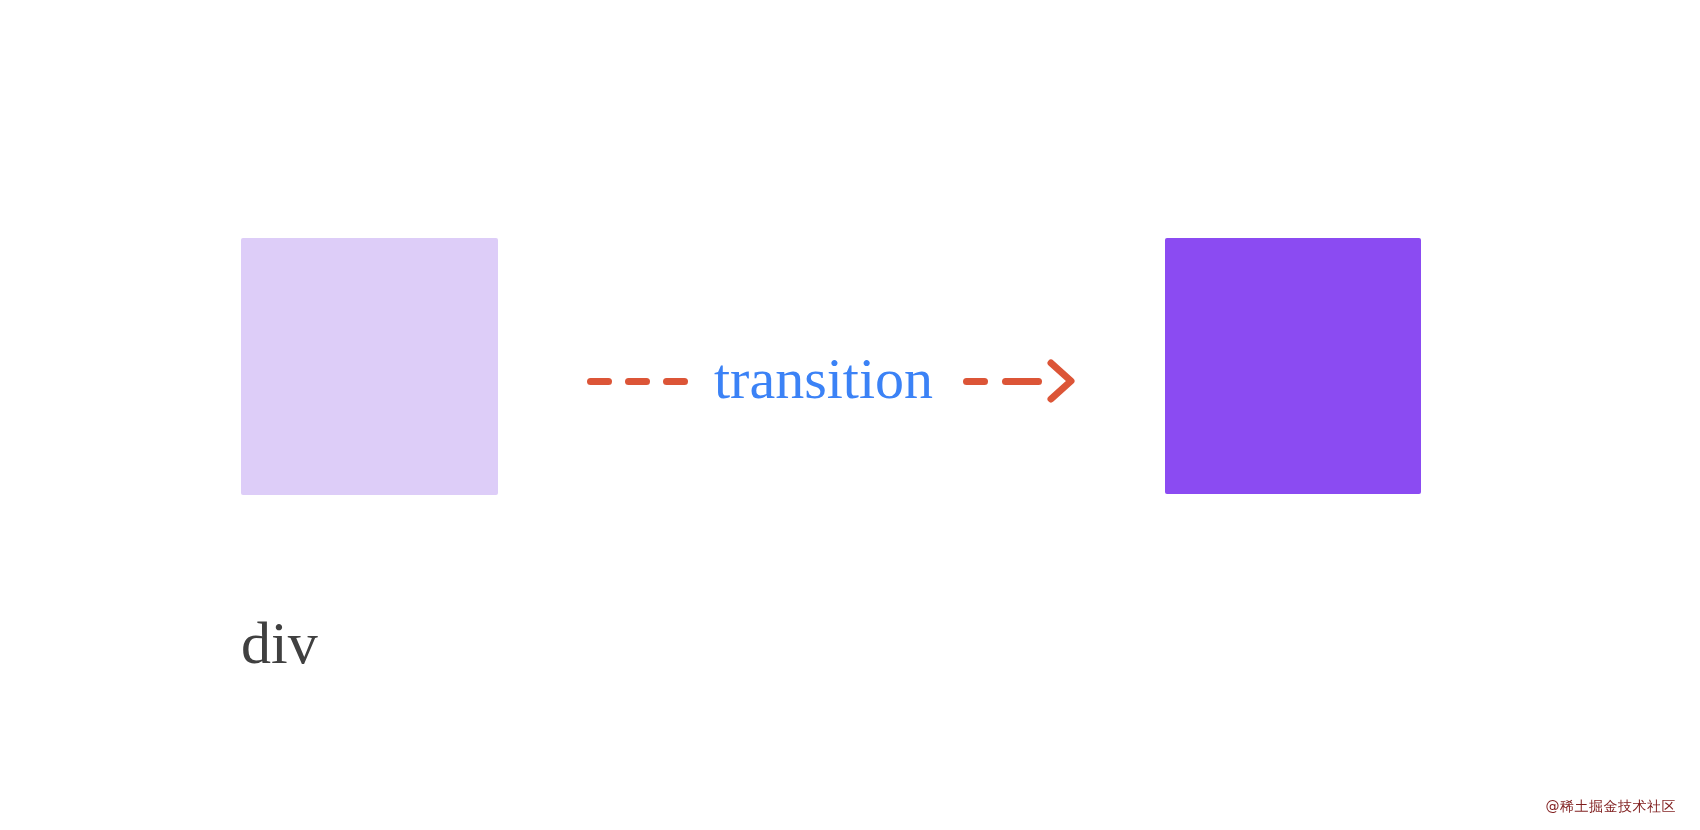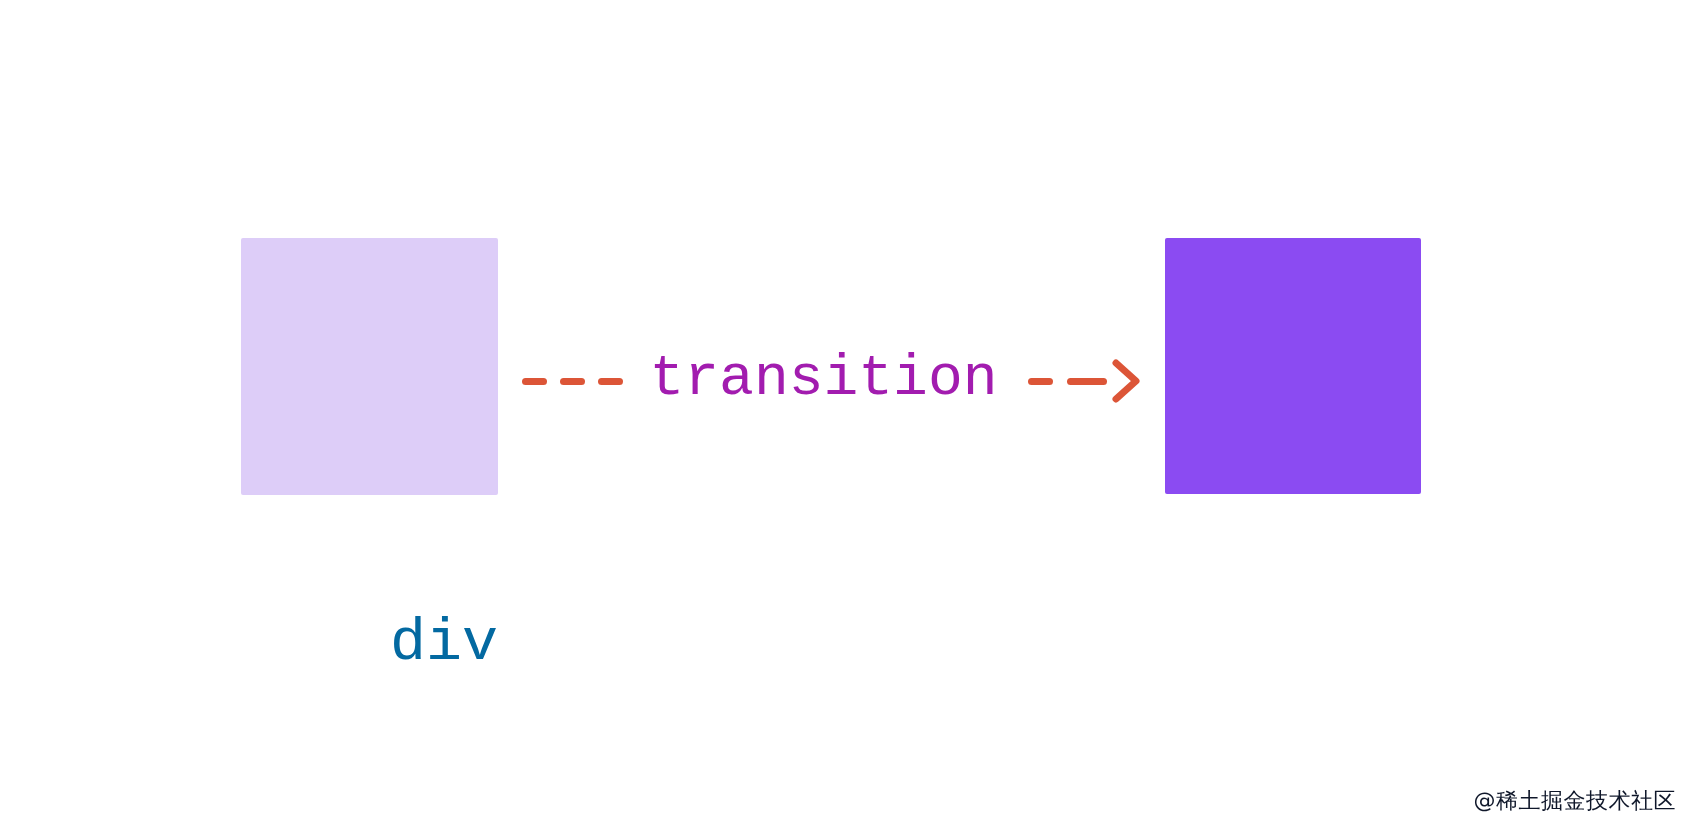--- a/index.html
+++ b/index.html
@@ -67,69 +67,69 @@
   }
   .dash.d-short { width: 25px; }
   .dash.d-long  { width: 40px; }
   .dash-gap-s { width: 13px; }
   .dash-gap-m { width: 14px; }
 
   #dashes-left { margin-right: 26px; }
   #dashes-right { margin-left: 30px; }
 
   #transition-label {
-    font-family: Liberation Mono, monospace;
+    font-family: Liberation Serif, serif;
     font-size: 58px;
     line-height: 1;
     letter-spacing: 0px;
-    color: #a21caf;
+    color: #3b82f6;
     white-space: nowrap;
     position: relative;
     top: -2px;
   }
 
   #arrow-head {
     display: block;
     width: 30px;
     height: 44px;
     margin-left: 4px;
     position: relative;
     top: 0px;
   }
   #arrow-head svg { display: block; }
 
   
   .code-label {
     position: absolute;
-    font-family: Liberation Mono, monospace;
+    font-family: Liberation Serif, serif;
     font-size: 60px;
     line-height: 1;
-    color: #0369a1;
+    color: #404040;
     white-space: nowrap;
-    text-align: right;
+    text-align: left;
   }
   #label-before {
     left: 241px;
     top: 613px;
     width: 257px;
   }
   #label-after {
     left: 1165px;
     top: 613px;
     width: 256px;
   }
 
   
   #watermark {
     position: absolute;
     right: 24px;
     bottom: 14px;
     font-family: "DejaVu Sans", sans-serif;
-    font-size: 22px;
-    color: #0f172a;
+    font-size: 14px;
+    color: #7f1d1d;
     letter-spacing: 0.5px;
     white-space: nowrap;
   }
 </style>
 </head>
 <body>
 
 <div id="stage">
 
   <div class="square" id="square-before"></div>

